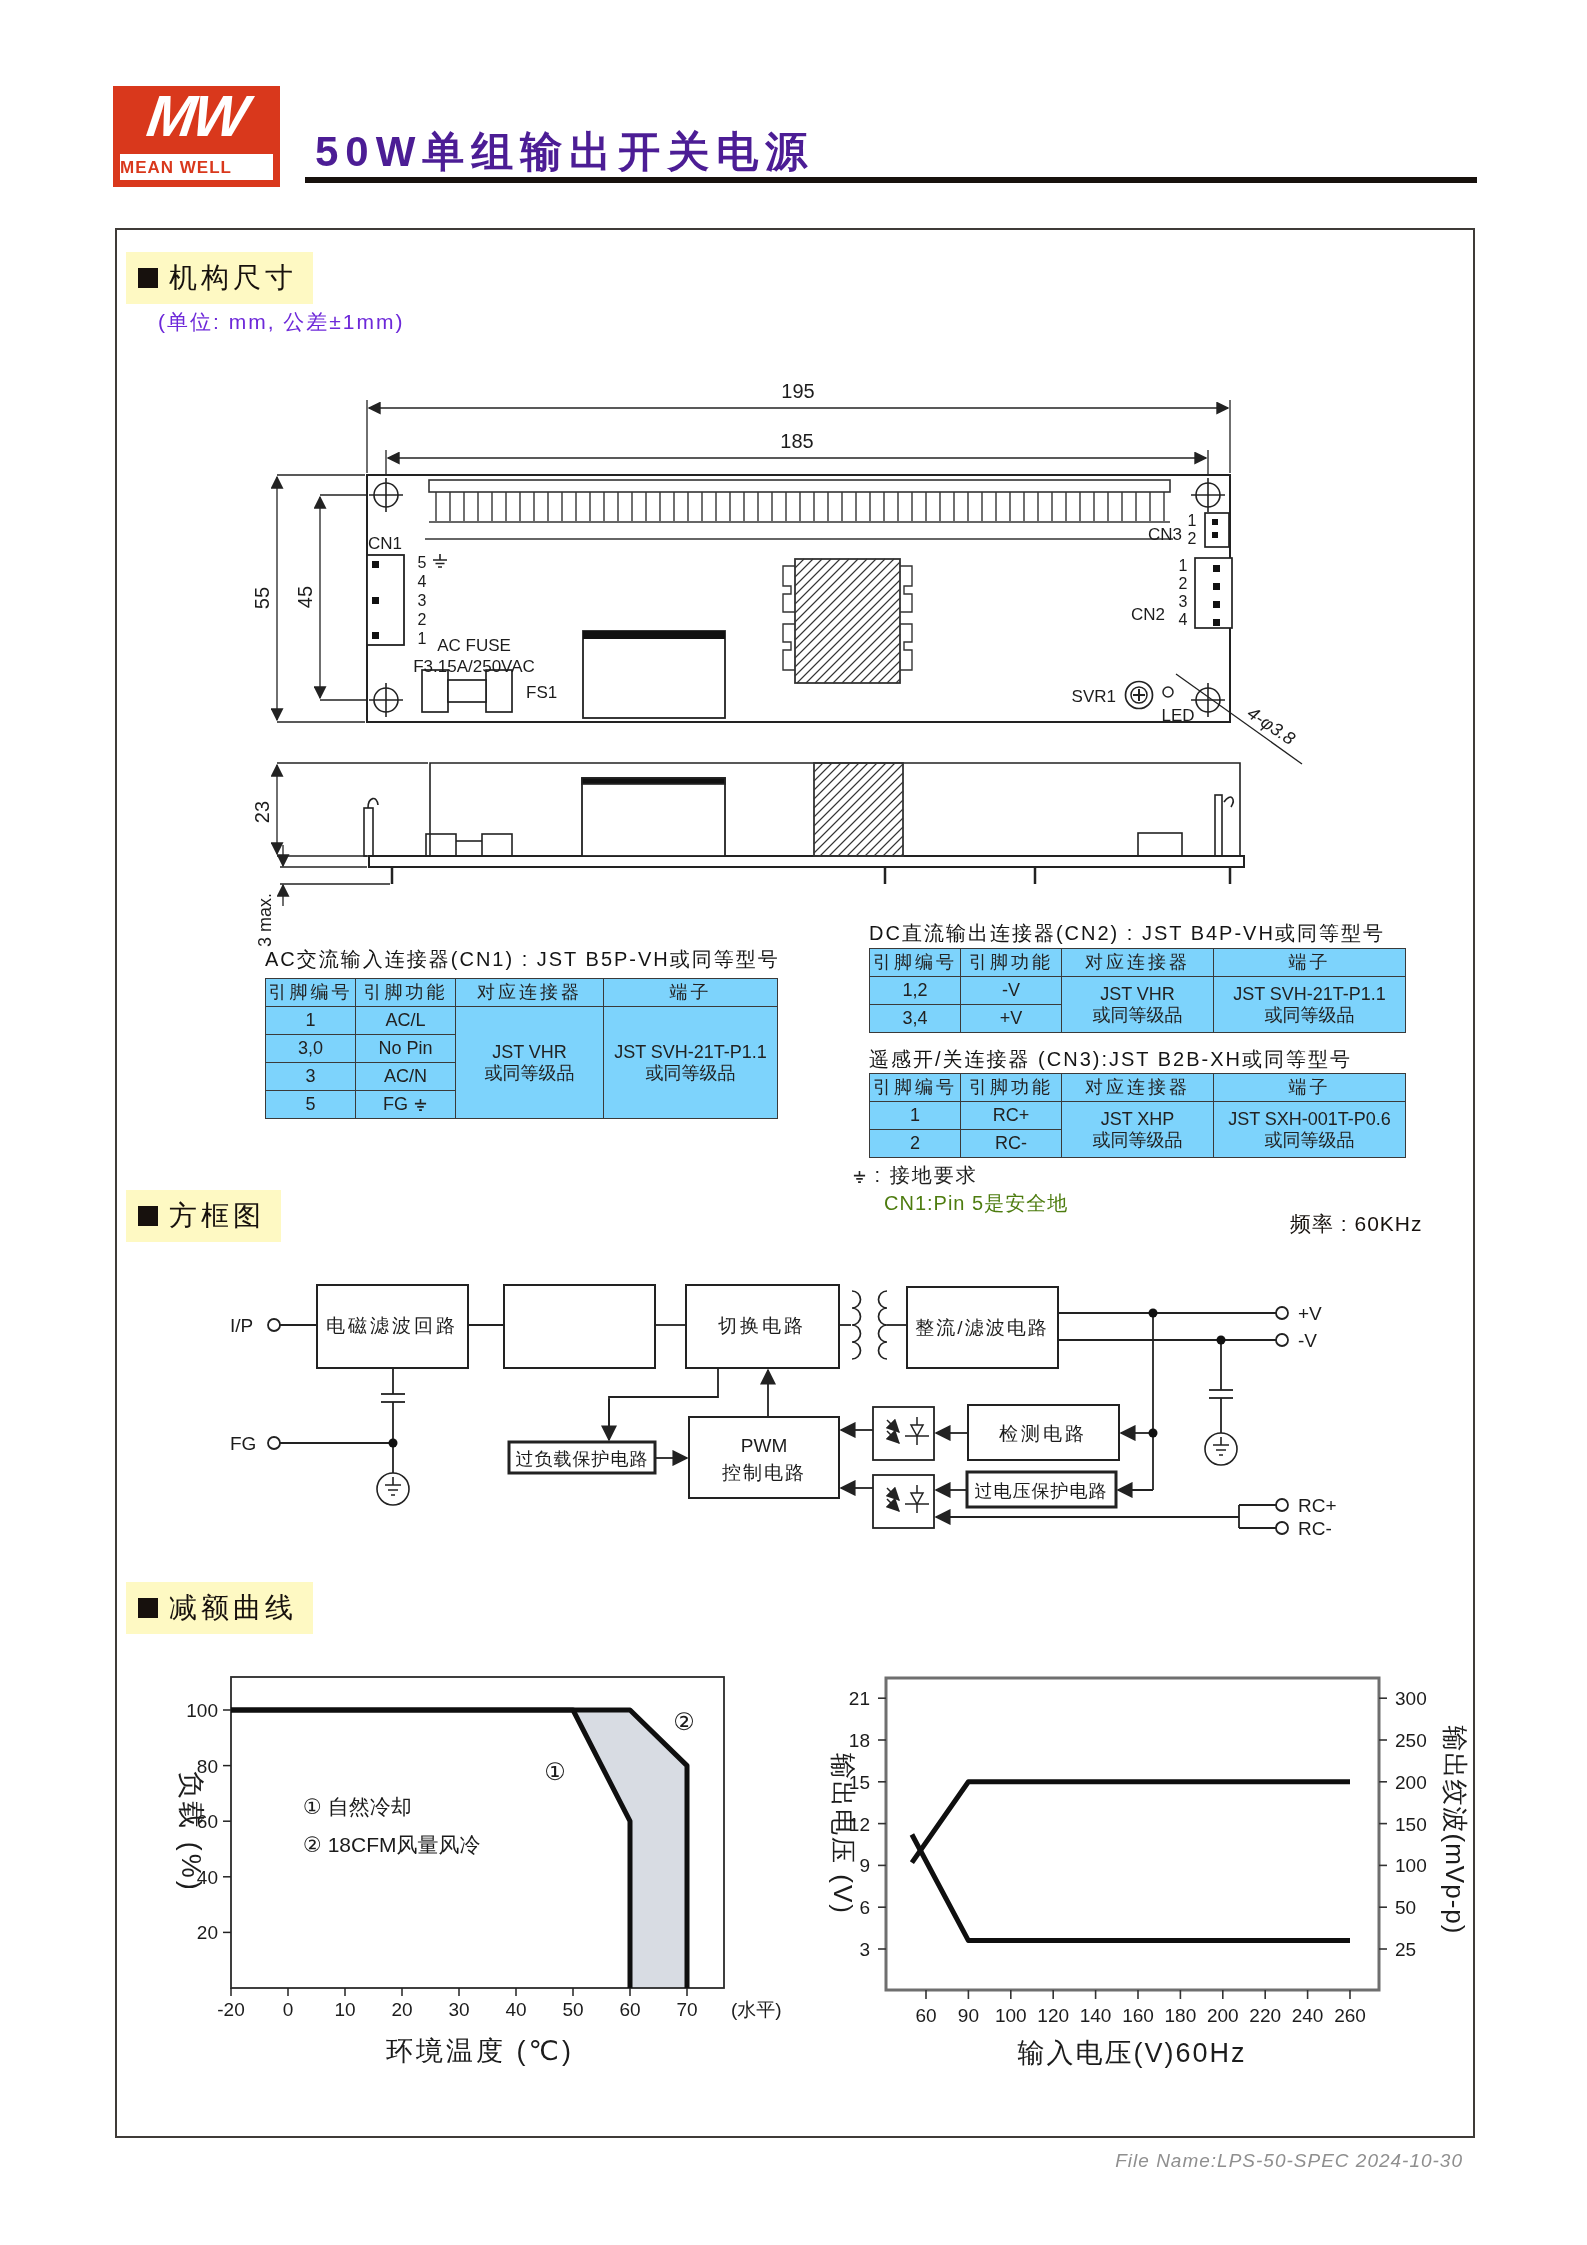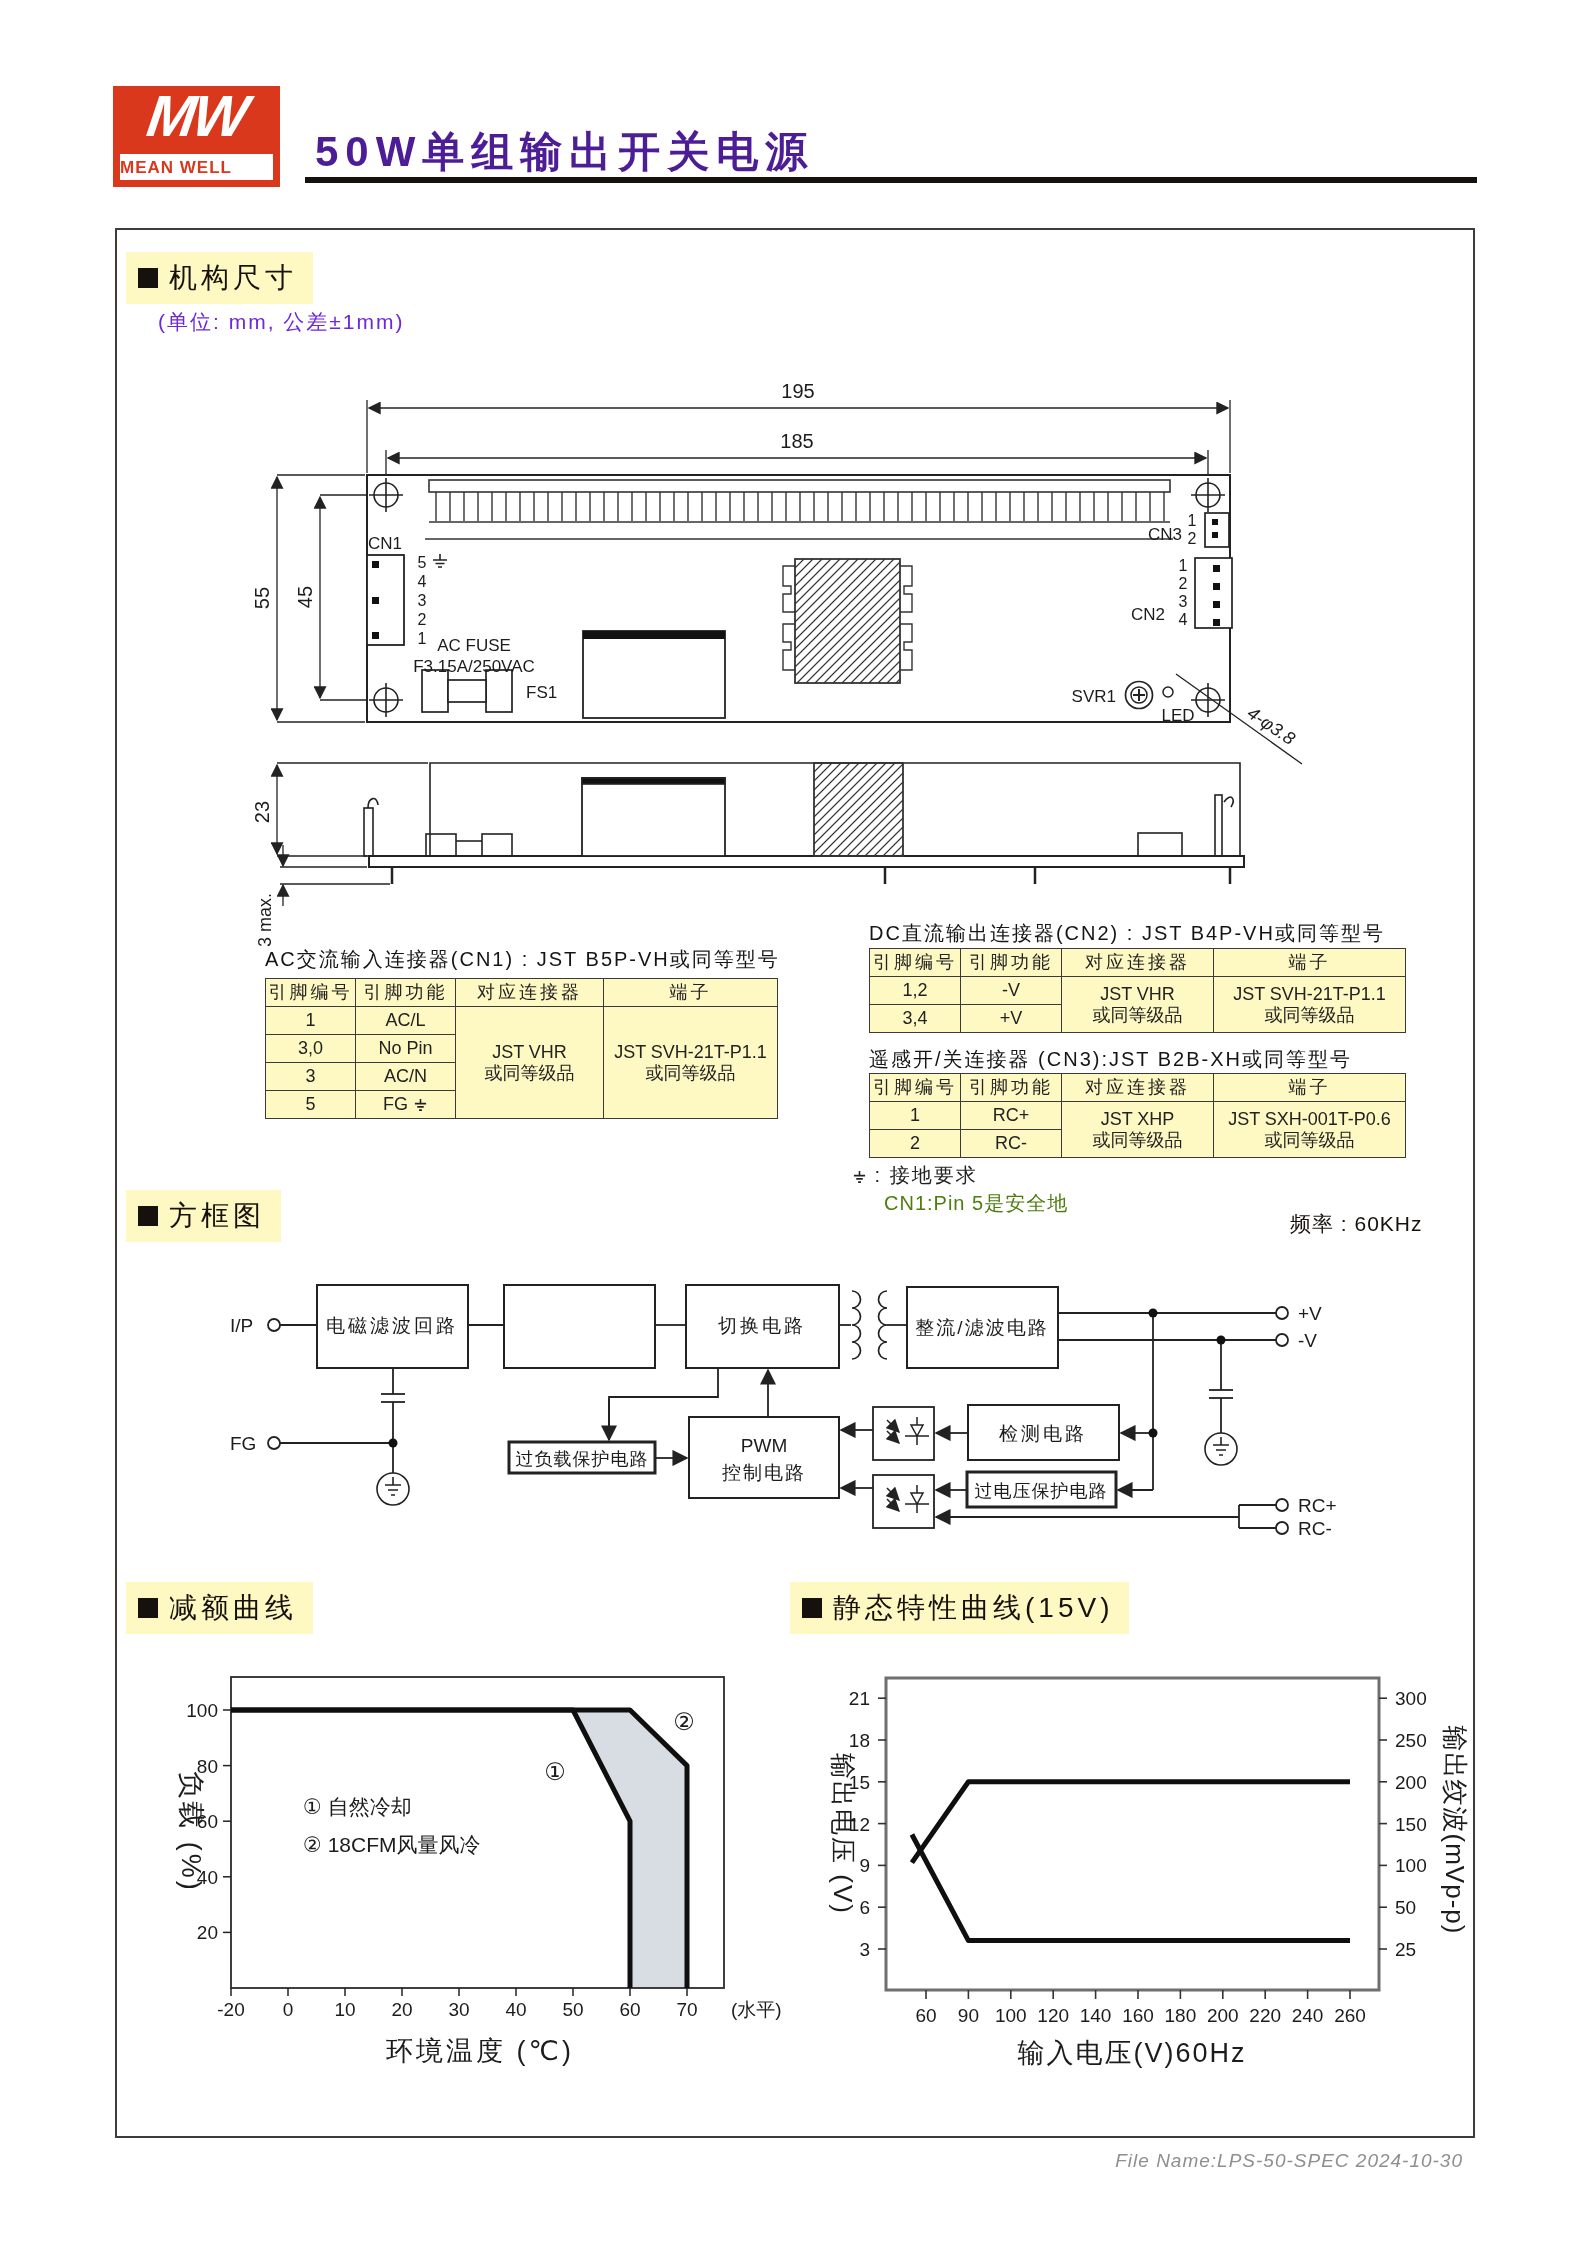--- a/index.html
+++ b/index.html
@@ -23,21 +23,21 @@
   .chip{display:flex;align-items:center;gap:11px;background:#fef9c3;padding:7px 16px 7px 12px;
     font-size:28px;color:#17110d;letter-spacing:4px;}
   .chip .sq{width:20px;height:20px;background:#17110d;flex:0 0 auto;}
   #chip-mech{left:126px;top:252px;}
   #chip-block{left:126px;top:1190px;}
   #chip-derate{left:126px;top:1582px;}
   #chip-static{left:790px;top:1582px;}
   #unit-note{left:158px;top:308px;font-size:21px;letter-spacing:2px;color:#6d28d9;}
   
   .tbl-title{font-size:20px;letter-spacing:2px;color:#151515;white-space:nowrap;}
-  table.ctab{border-collapse:collapse;table-layout:fixed;background:#fef9c3;}
+  table.ctab{border-collapse:collapse;table-layout:fixed;background:#7dd3fc;}
   table.ctab th,table.ctab td{border:1.7px solid #3a3a3a;text-align:center;vertical-align:middle;
     font-size:18px;color:#222;padding:1px 2px;height:25px;line-height:1.15;}
   table.ctab th{font-weight:normal;letter-spacing:3px;}
   .gnd{width:15px;height:14px;display:inline-block;vertical-align:-2px;}
   #gnote1{left:852px;top:1162px;font-size:20px;letter-spacing:2px;color:#222;}
   #gnote2{left:884px;top:1190px;font-size:20px;letter-spacing:1px;color:#4d7c0f;}
   #freq-note{left:1290px;top:1210px;font-size:21px;letter-spacing:1px;color:#17110d;}
   
   #footer-note{right:124px;top:2150px;font-size:19px;font-style:italic;color:#8f8f8f;letter-spacing:1px;}
   svg text{font-family:"Liberation Sans","DejaVu Sans",sans-serif;fill:#1c1c1c;}
@@ -623,24 +623,20 @@
         <text x="153" y="190" font-size="21" text-anchor="start">② 18CFM风量风冷</text>
       </g>
     <g id="c1-marks" font-size="22">
         <text x="405" y="118" font-size="24" text-anchor="middle">①</text>
         <text x="534" y="68" font-size="24" text-anchor="middle">②</text>
       </g>
     <text x="330" y="398" font-size="27" text-anchor="middle" letter-spacing="3">环境温度 (℃)</text>
     <text transform="translate(32,170) rotate(90)" font-size="27" text-anchor="middle" letter-spacing="3">负载 (%)</text>
   </svg>
 
-  <div id="chip-static" class="chip abs">
-    <span class="sq"></span>
-    <span>静态特性曲线(15V)</span>
-  </div>
 
   <svg id="chart2" class="abs" style="left:810px;top:1662px" width="660" height="430" viewBox="0 0 660 430">
     <rect x="76" y="16" width="493" height="312" fill="none" stroke="#6f6f6f" stroke-width="3"></rect>
     <g id="c2-ylticks" font-size="19">
         <line x1="68" y1="287" x2="76" y2="287" stroke="#333" stroke-width="1.6"></line>
         <text x="60" y="294" font-size="19" text-anchor="end">3</text>
         <line x1="68" y1="245.2" x2="76" y2="245.2" stroke="#333" stroke-width="1.6"></line>
         <text x="60" y="252.2" font-size="19" text-anchor="end">6</text>
         <line x1="68" y1="203.4" x2="76" y2="203.4" stroke="#333" stroke-width="1.6"></line>
         <text x="60" y="210.4" font-size="19" text-anchor="end">9</text>

